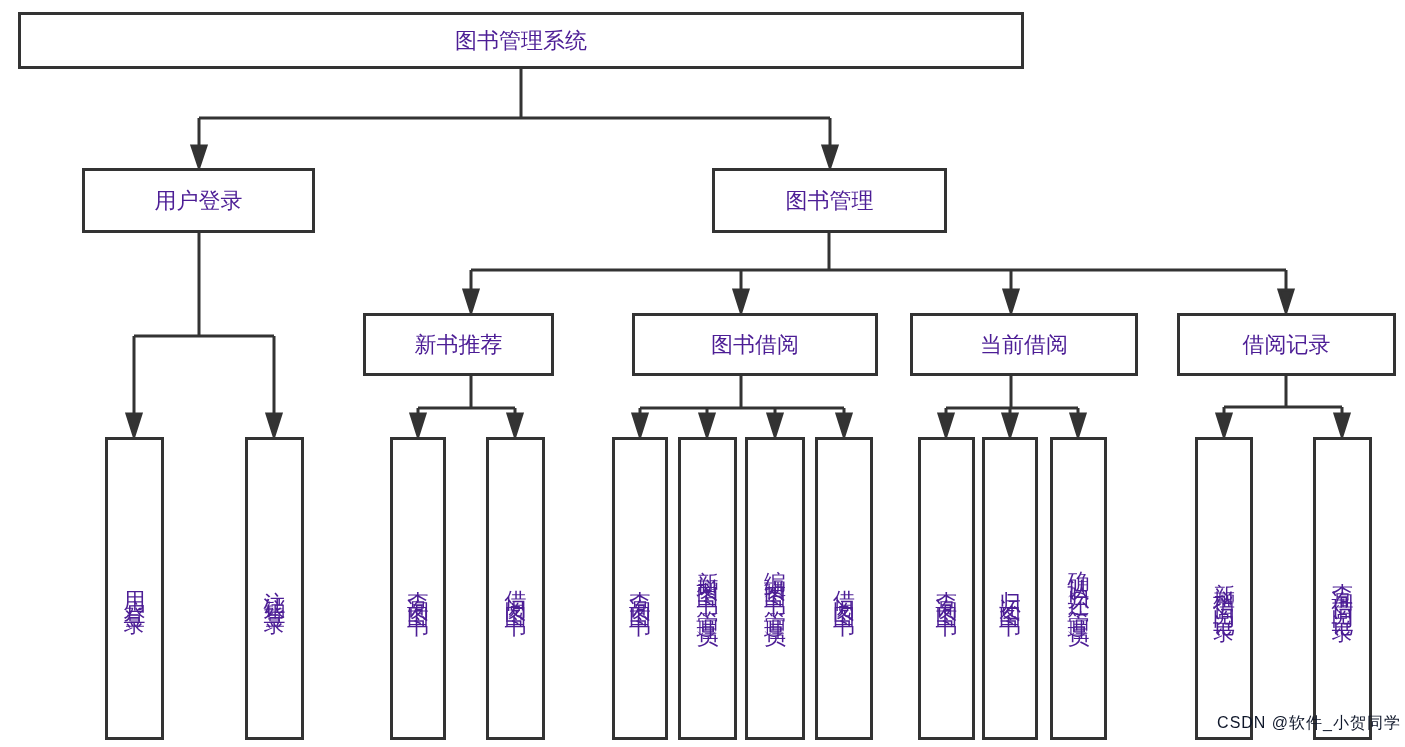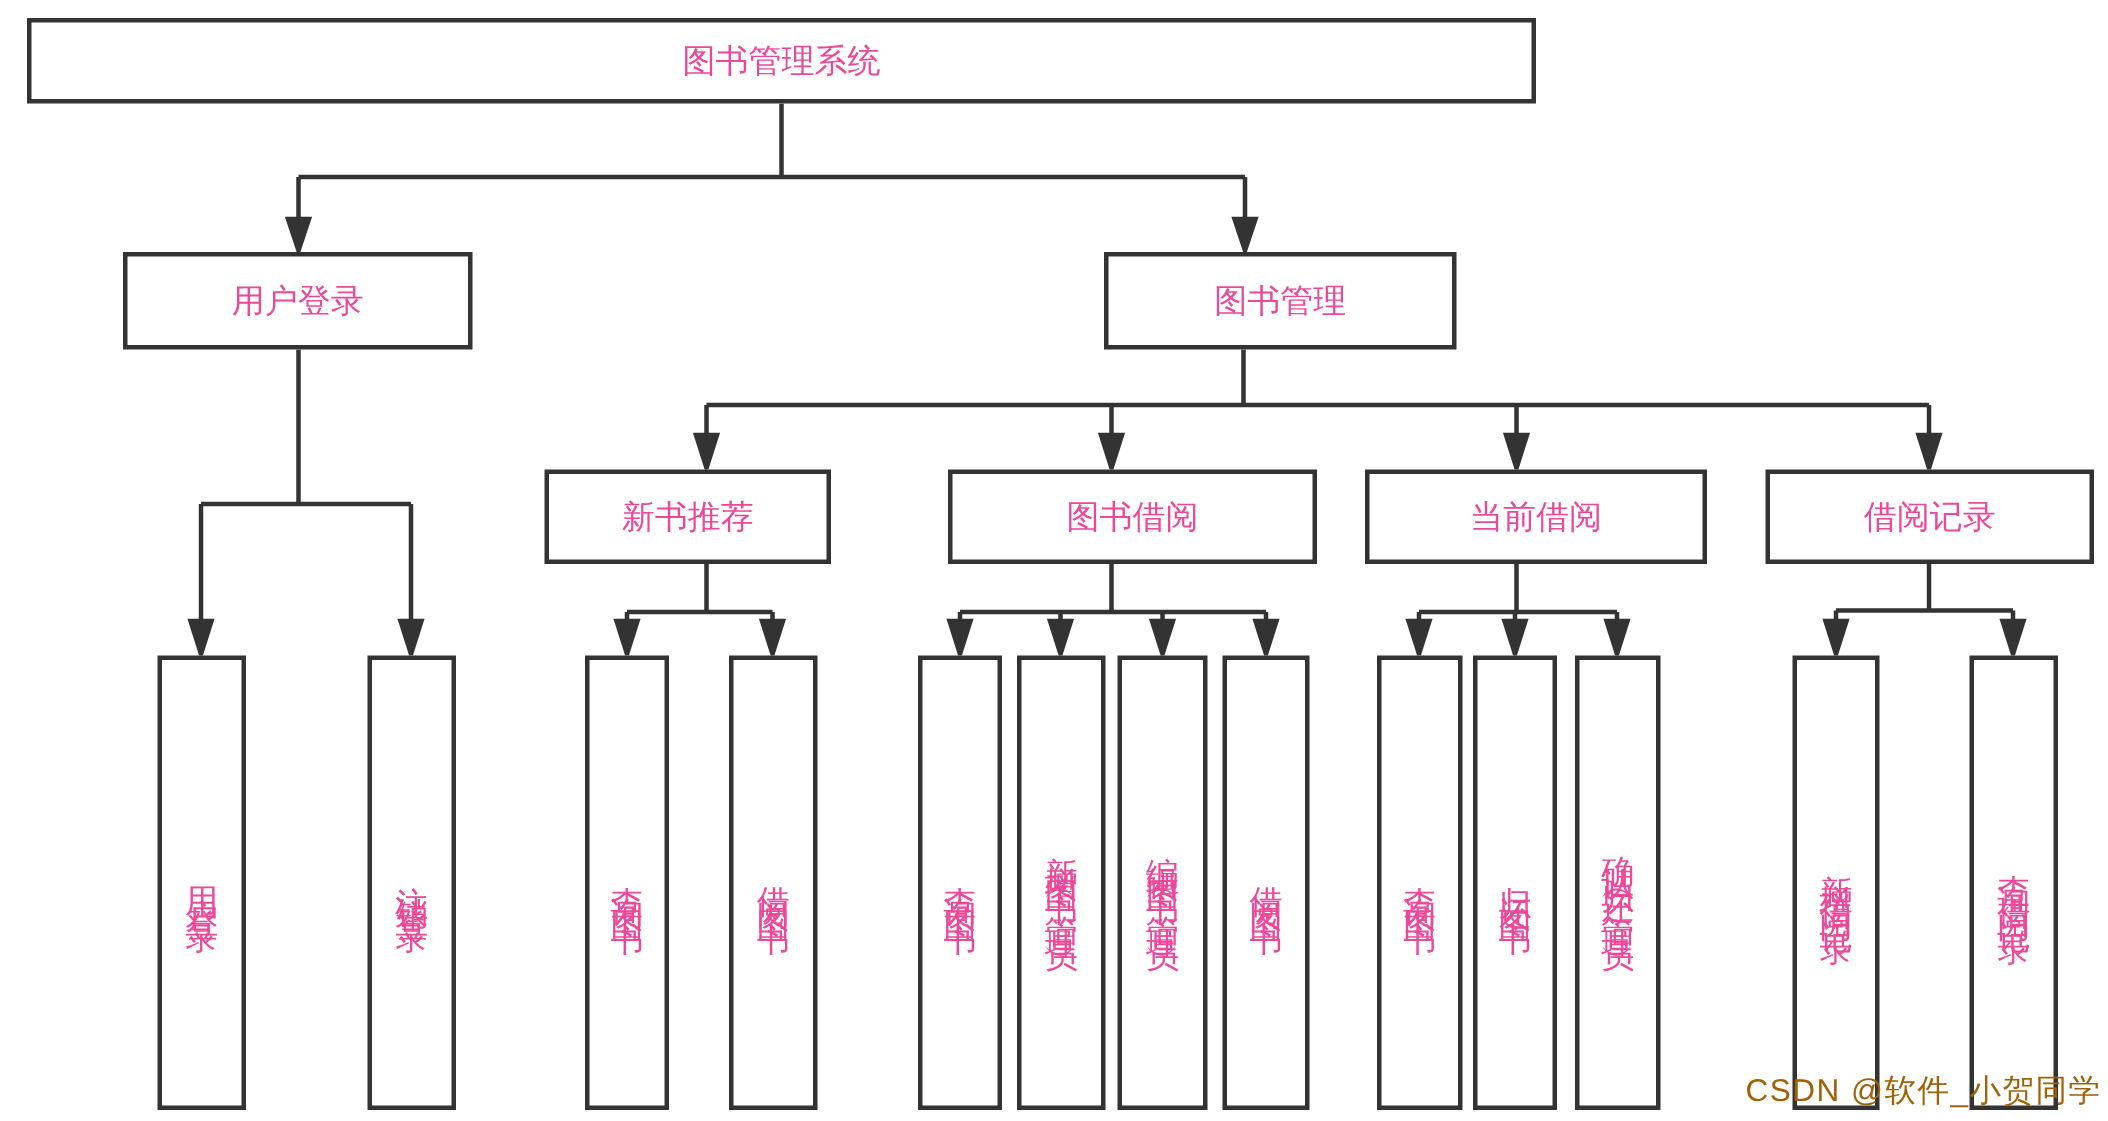--- a/index.html
+++ b/index.html
@@ -1,25 +1,25 @@
 <!DOCTYPE html>
 <html><head>
 <meta charset="utf-8">
 <style>
   html,body{margin:0;padding:0;background:#fff;}
   .canvas{position:relative;width:1405px;height:747px;background:#fff;overflow:hidden;
           font-family:"Liberation Sans",sans-serif;}
   .connectors{position:absolute;left:0;top:0;width:1405px;height:747px;z-index:1;}
   .node{position:absolute;box-sizing:border-box;border:3px solid #333;background:#fff;
         display:flex;align-items:center;justify-content:center;
-        color:#ec4899;font-size:22px;line-height:1;z-index:2;white-space:nowrap;}
+        color:#4c1d95;font-size:22px;line-height:1;z-index:2;white-space:nowrap;}
   .node.v{writing-mode:vertical-rl;text-orientation:upright;letter-spacing:8px;
           white-space:normal;}
   .watermark{position:absolute;top:713px;right:4px;z-index:3;
-             font-size:21px;color:#a16207;letter-spacing:1px;}
+             font-size:16px;color:#0f172a;letter-spacing:1px;}
 </style>
 </head>
 <body>
 
 <div class="canvas">
 
   <svg class="connectors" viewBox="0 0 1405 747" xmlns="http://www.w3.org/2000/svg">
     <g stroke="#333" stroke-width="3" fill="#333">
       <path fill="none" d="M521 69 V118 M199 118 H830 M199 118 V148 M830 118 V148"></path>
       <polygon points="192,146 206,146 199,167"></polygon>
@@ -58,21 +58,21 @@
     <g stroke="#333" stroke-width="3" fill="#333">
       <path fill="none" d="M1286 376 V407 M1224 407 H1342 M1224 407 V417 M1342 407 V417"></path>
       <polygon points="1217,414 1231,414 1224,436"></polygon>
       <polygon points="1335,414 1349,414 1342,436"></polygon>
     </g>
   </svg>
 
   <div class="node h" style="left:18px;top:12px;width:1006px;height:57px">图书管理系统</div>
 
   <div class="node h" style="left:82px;top:168px;width:233px;height:65px">用户登录</div>
-  <div class="node h" style="left:736px;top:168px;width:235px;height:65px">图书管理</div>
+  <div class="node h" style="left:712px;top:168px;width:235px;height:65px">图书管理</div>
 
   <div class="node h" style="left:363px;top:313px;width:191px;height:63px">新书推荐</div>
   <div class="node h" style="left:632px;top:313px;width:246px;height:63px">图书借阅</div>
   <div class="node h" style="left:910px;top:313px;width:228px;height:63px">当前借阅</div>
   <div class="node h" style="left:1177px;top:313px;width:219px;height:63px">借阅记录</div>
 
   <div class="node v" style="left:105px;top:437px;width:59px;height:303px">用户登录</div>
   <div class="node v" style="left:245px;top:437px;width:59px;height:303px">注销登录</div>
 
   <div class="node v" style="left:390px;top:437px;width:56px;height:303px">查询图书</div>

